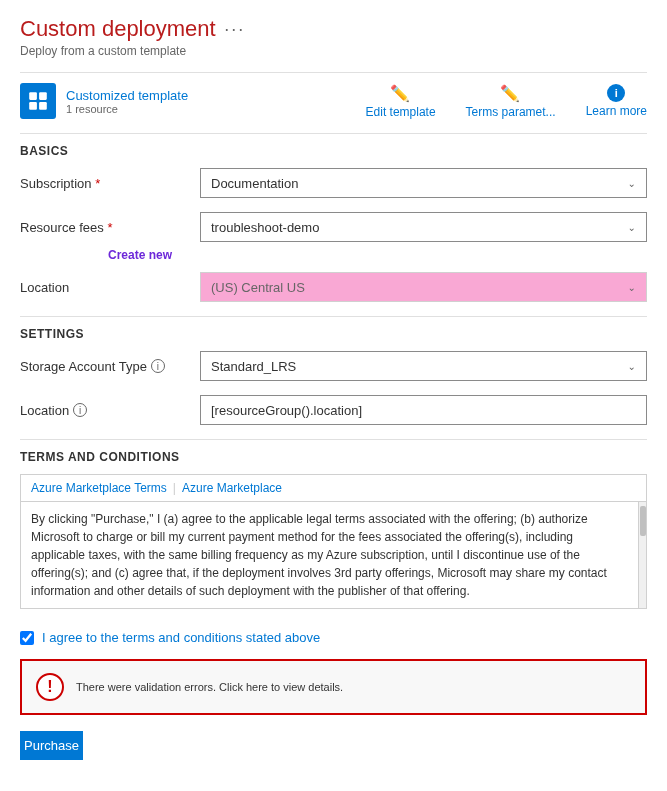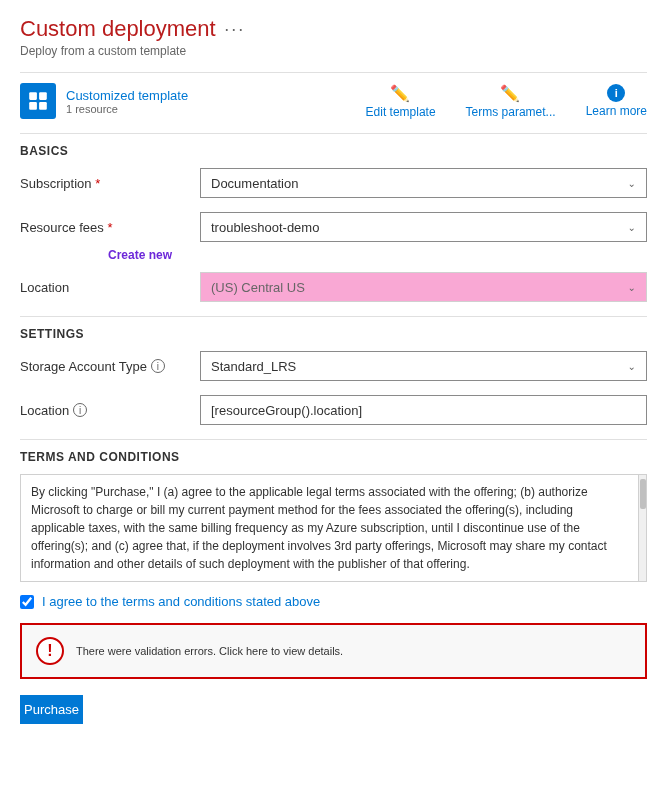--- a/index.html
+++ b/index.html
@@ -226,21 +226,21 @@
       height: 30px;
       background: #c0c0c0;
       margin: 4px auto;
       border-radius: 2px;
     }
     
     .checkbox-row {
       display: flex;
       align-items: center;
       gap: 8px;
-      margin-top: 12px;
+      margin-top: 21px;
     }
     .checkbox-input {
       width: 14px;
       height: 14px;
       cursor: pointer;
     }
     .checkbox-label {
       font-size: 13px;
       color: #0078d4;
       cursor: pointer;
@@ -401,20 +401,25 @@
       <span>[resourceGroup().location]</span>
     </div>
   </div>
 
   <hr class="section-divider">
 
   
   <div class="section-label">TERMS AND CONDITIONS</div>
 
   <div class="terms-box">
+    <div class="terms-tabs">
+      <span class="terms-tab">Azure Marketplace Terms</span>
+      <span class="terms-tab-separator">|</span>
+      <span class="terms-tab">Azure Marketplace</span>
+    </div>
     <div style="display:flex; position:relative;">
       <div class="terms-content" style="padding-right: 18px;">By clicking "Purchase," I (a) agree to the applicable legal terms associated with the offering; (b) authorize Microsoft to charge or bill my current payment method for the fees associated the offering(s), including applicable taxes, with the same billing frequency as my Azure subscription, until I discontinue use of the offering(s); and (c) agree that, if the deployment involves 3rd party offerings, Microsoft may share my contact information and other details of such deployment with the publisher of that offering.</div>
       <div class="terms-scrollbar">
         <div class="terms-scrollbar-thumb"></div>
       </div>
     </div>
   </div>
 
   
   <div class="checkbox-row">

